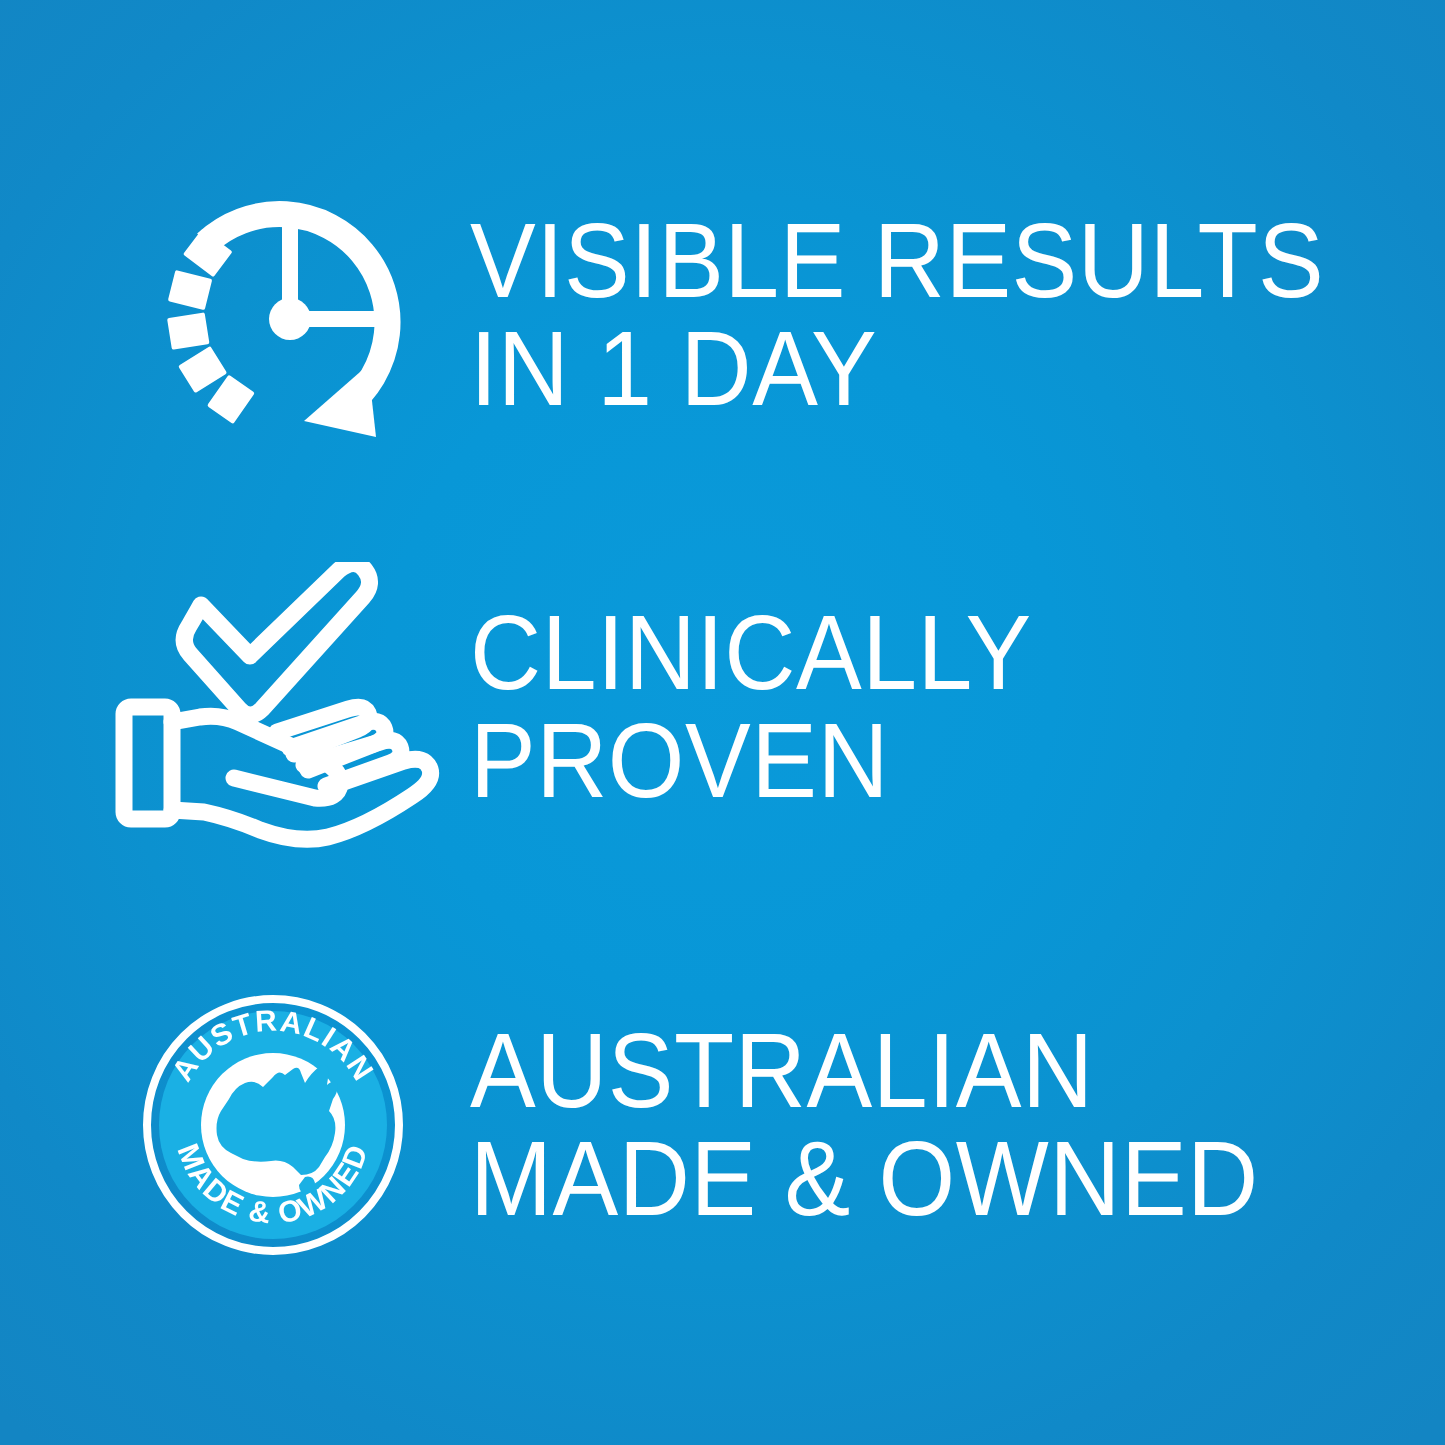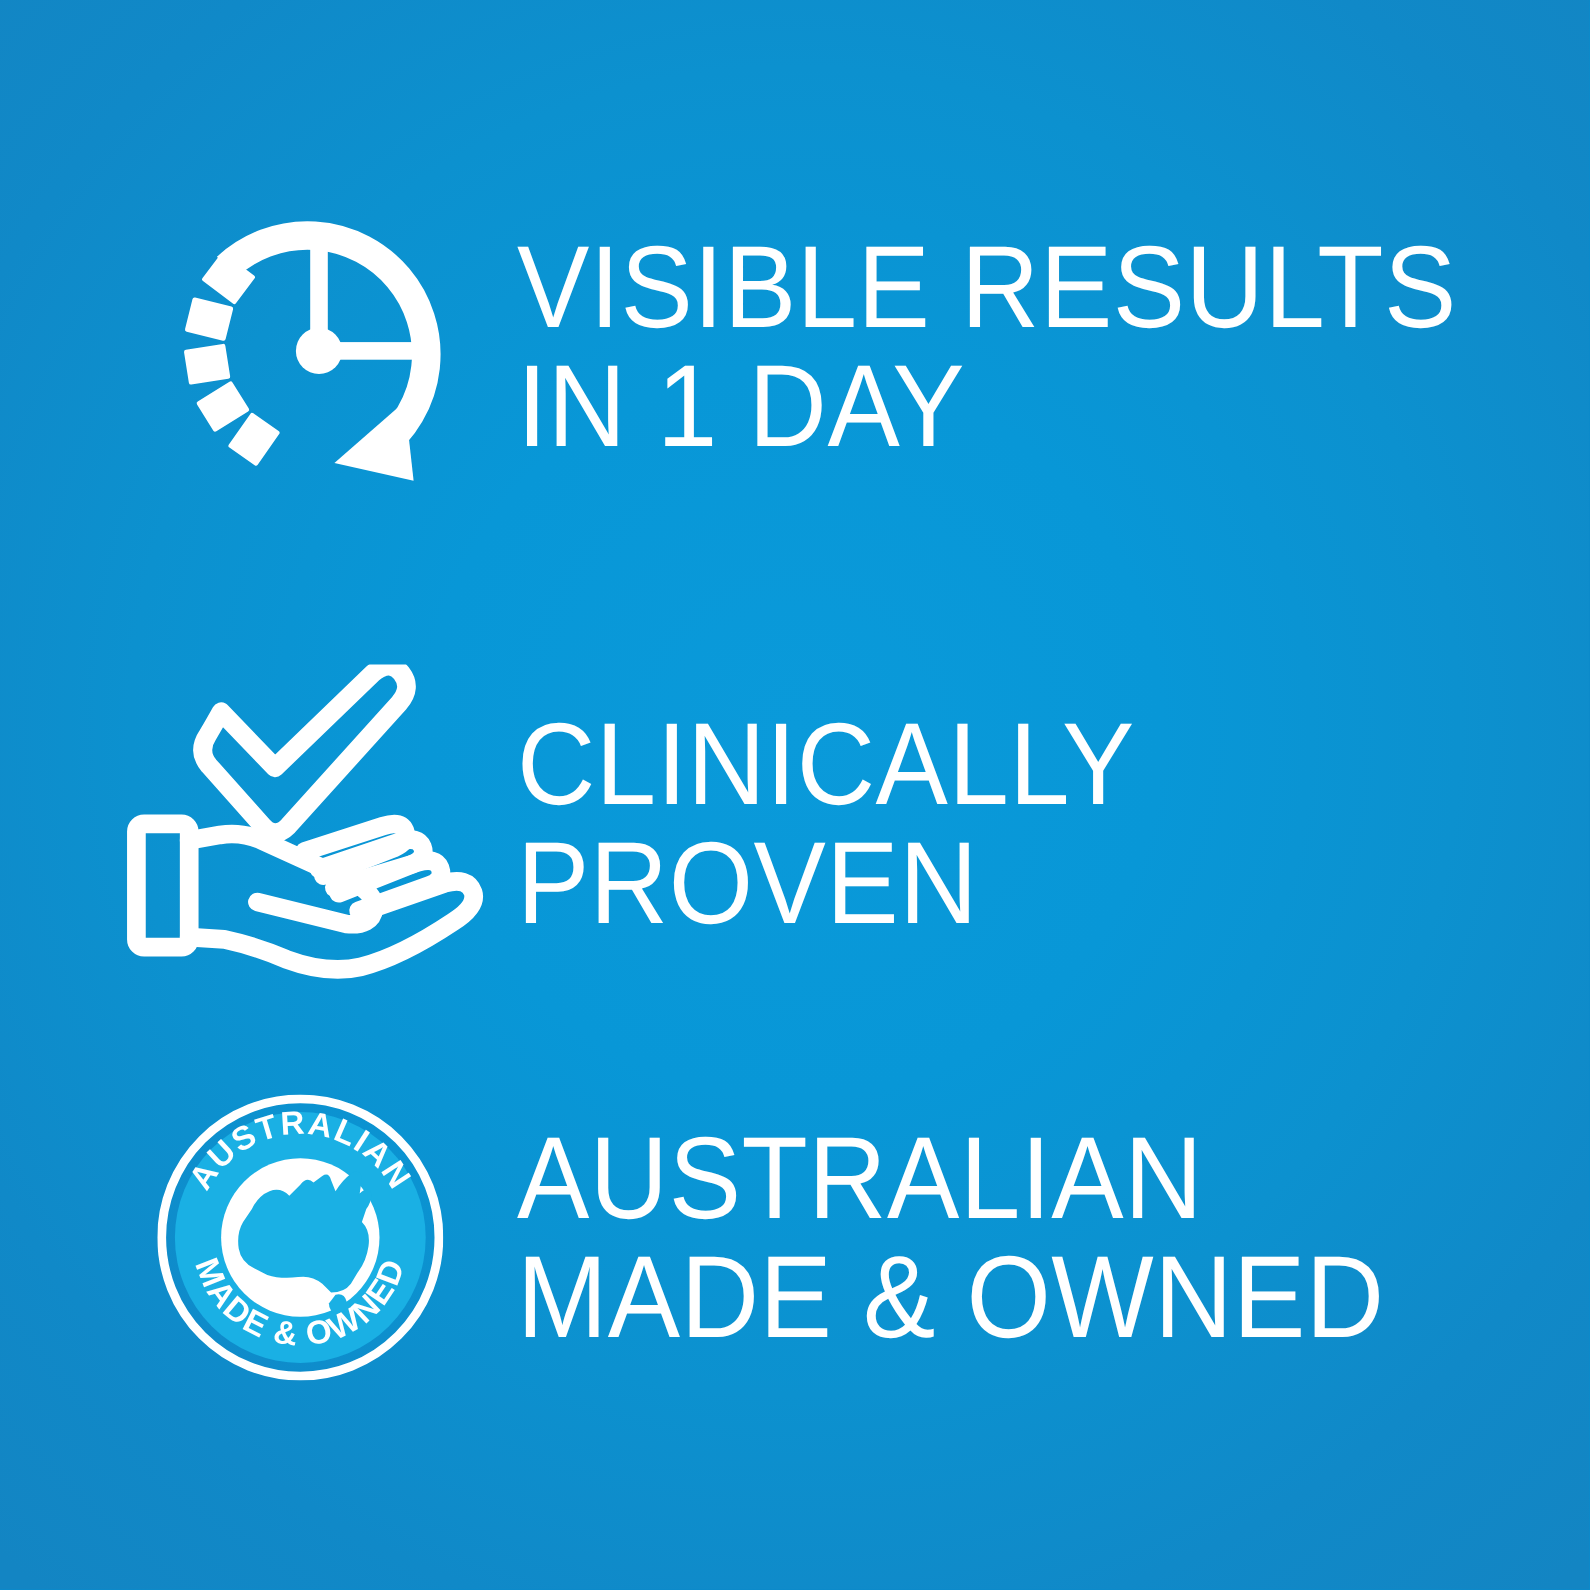--- a/index.html
+++ b/index.html
@@ -31,21 +31,21 @@
     inset: 0;
   }
   .row {
     position: absolute;
     left: 0;
     width: 1445px;
     display: flex;
     align-items: center;
   }
   #row-1 { top: 150px;  height: 330px; }
-  #row-2 { top: 599px;  height: 300px; }
+  #row-2 { top: 557px;  height: 300px; }
   #row-3 { top: 975px;  height: 300px; }
 
   .icon-cell {
     width: 470px;
     height: 100%;
     position: relative;
     flex: none;
   }
   .icon-cell svg { position: absolute; display: block; }
 

